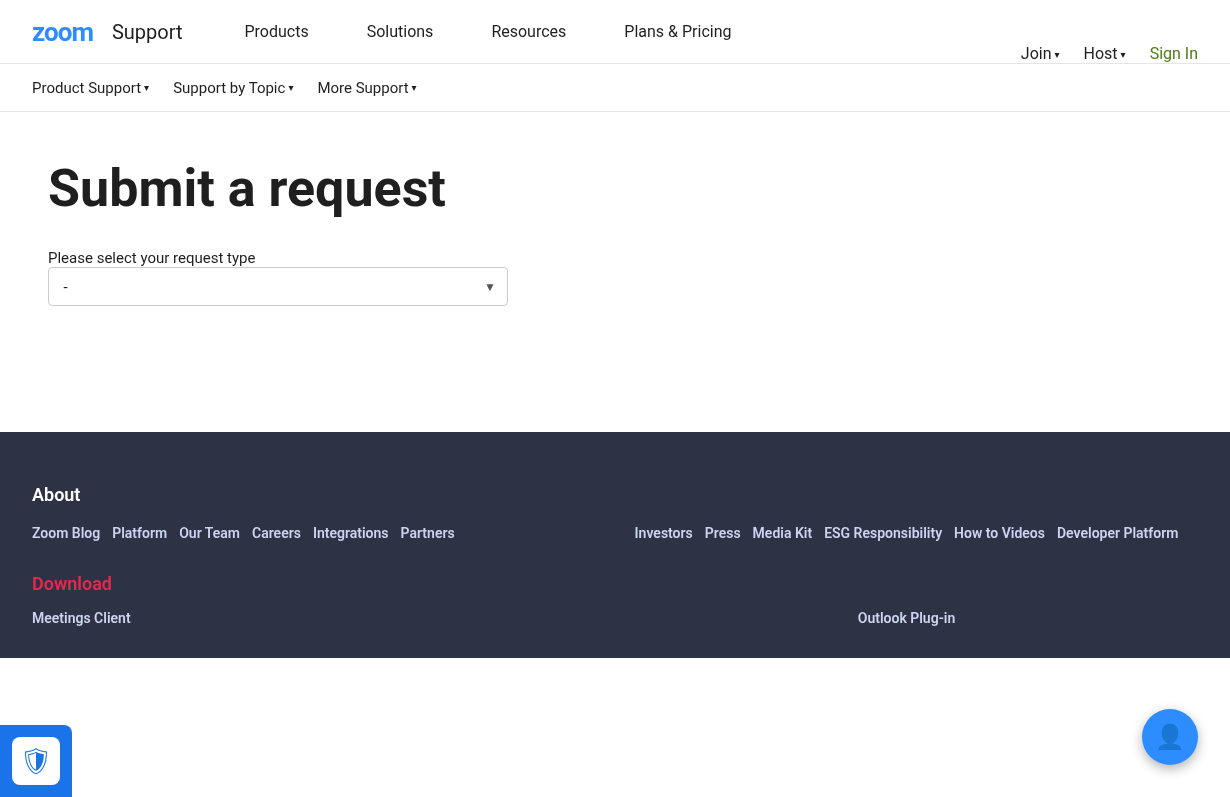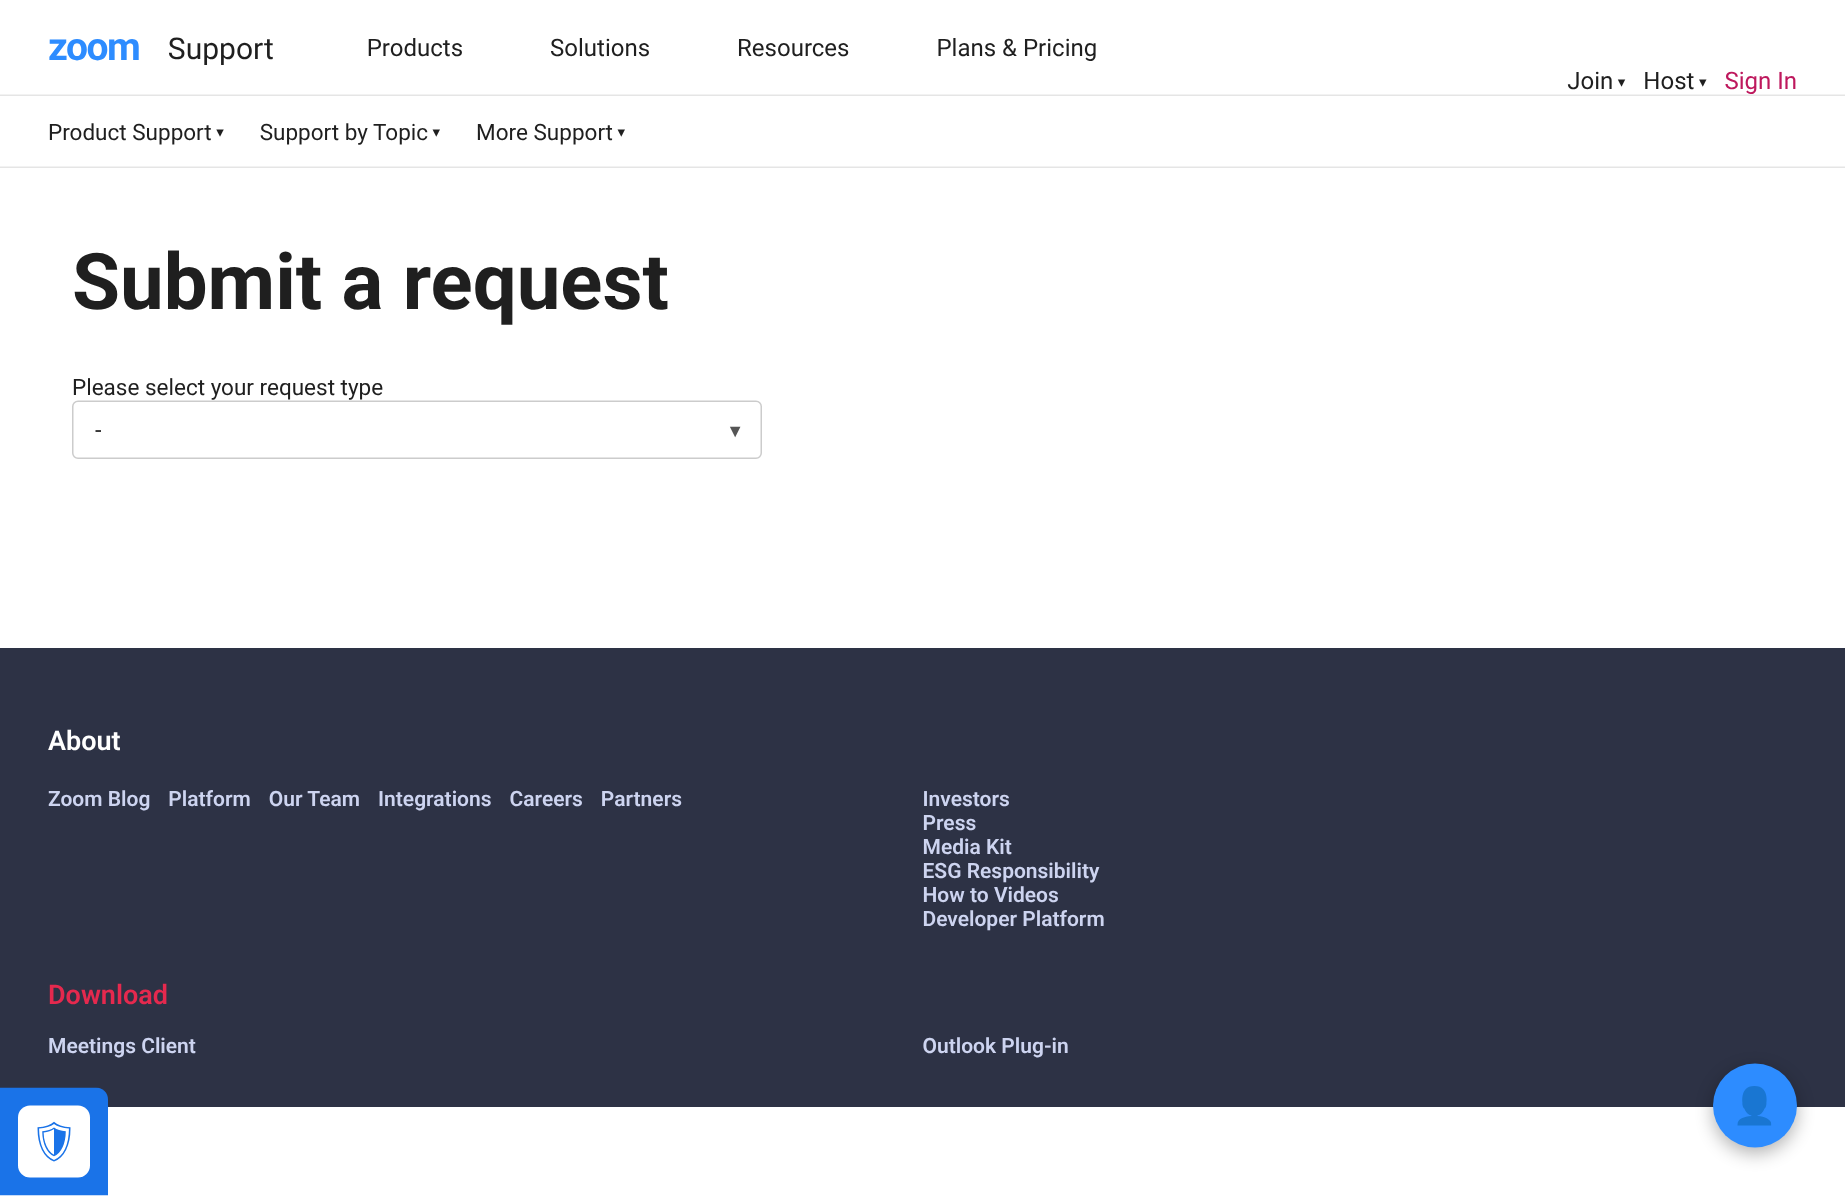--- a/index.html
+++ b/index.html
@@ -48,30 +48,30 @@
     .top-nav-links a {
       text-decoration: none;
       color: #1f1f1f;
       font-size: 16px;
       font-weight: 400;
       padding-left: 26px;
     }
     .top-nav-right {
       display: flex;
       align-items: center;
-      gap: 12px;
+      gap: 24px;
       margin-top: 44px;
     }
     .top-nav-right a {
       text-decoration: none;
       color: #1f1f1f;
       font-size: 16px;
     }
     .top-nav-right a.sign-in {
-      color: #be185d;
+      color: #4d7c0f;
     }
     .chevron {
       display: inline-block;
       font-size: 10px;
       margin-left: 3px;
       vertical-align: middle;
     }
 
     
     .sub-nav {
@@ -156,22 +156,22 @@
     }
     .footer-col-left {
       flex: 1;
       display: flex;
       flex-direction: row;
       gap: 12px;
     }
     .footer-col-right {
       flex: 1;
       display: flex;
-      flex-direction: column;
-      gap: 0;
+      flex-direction: row;
+      gap: 12px;
       justify-content: center;
     }
     .footer-link {
       color: #cdd4f0;
       text-decoration: none;
       font-size: 14px;
       font-weight: 600;
     }
 
     .footer-section-title {
@@ -290,22 +290,22 @@
   </div>
 </main>
 
 <footer class="footer">
   <div class="footer-about-label">About</div>
   <div class="footer-cols">
     <div class="footer-col-left">
       <a class="footer-link" href="#">Zoom Blog</a>
       <a class="footer-link" href="#">Platform</a>
       <a class="footer-link" href="#">Our Team</a>
+      <a class="footer-link" href="#">Careers</a>
       <a class="footer-link" href="#">Integrations</a>
-      <a class="footer-link" href="#">Careers</a>
       <a class="footer-link" href="#">Partners</a>
     </div>
     <div class="footer-col-right">
       <a class="footer-link" href="#">Investors</a>
       <a class="footer-link" href="#">Press</a>
       <a class="footer-link" href="#">Media Kit</a>
       <a class="footer-link" href="#">ESG Responsibility</a>
       <a class="footer-link" href="#">How to Videos</a>
       <a class="footer-link" href="#">Developer Platform</a>
     </div>

